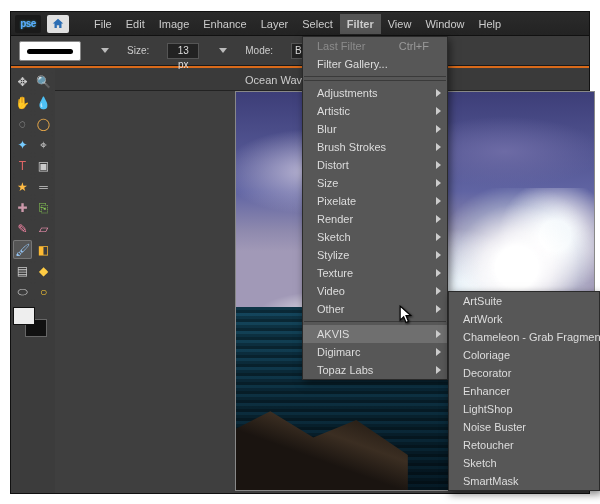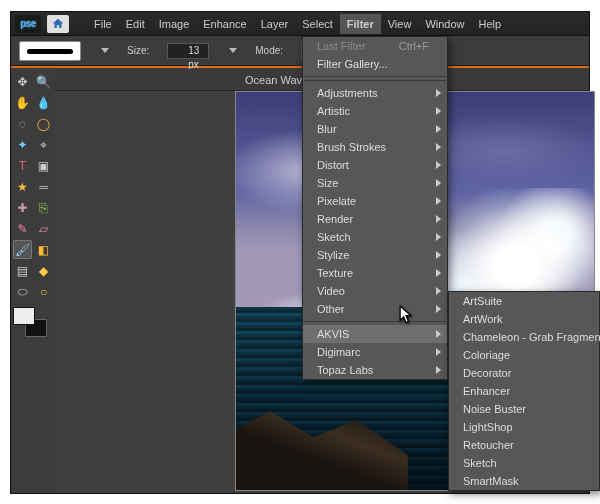--- a/index.html
+++ b/index.html
@@ -15,21 +15,21 @@
   .menubar { display:flex; margin-left:18px; gap:0; }
   .menubar .mi { color:#ccc; font-size:11px; padding:4px 7px; cursor:default; }
   .menubar .mi.open { background:#555;font-weight:bold; }
 
   
   .optbar { height: 30px; display:flex; align-items:center; padding:0 8px; gap:18px; border-bottom:1px solid #1a1a1a; }
   .brush-prev { width:62px; height:20px; background:#fff; border:1px solid #888; border-radius:2px; position:relative; }
   .brush-prev::after{ content:""; position:absolute; left:7px; right:7px; top:7px; height:5px; background:#000; border-radius:3px; }
   .brush-drop { width:0;height:0;border-left:4px solid transparent;border-right:4px solid transparent;border-top:5px solid #bbb; margin-left:2px; }
   .optlbl { color:#ccc; font-size:10px; }
-  .optval { width:32px; height:16px; background:#222; border:1px solid #555; color:#ddd; font-size:10px; text-align:left; padding:0 20px; line-height:14px; }
+  .optval { width:32px; height:16px; background:#222; border:1px solid #555; color:#ddd; font-size:10px; text-align:center; padding:0 3px; line-height:14px; }
   .optsel { width:46px; height:16px; background:#222; border:1px solid #555; color:#ddd; font-size:10px; padding:0 3px; line-height:14px; }
   .orange { height:2px; background:#d96a1a; }
 
   
   .tools { position:absolute; left:0; top:57px; width:44px; bottom:0; background:#3c3c3c; padding:3px 2px; }
   .trow { display:flex; gap:2px; margin-bottom:2px; }
   .tool { width:19px; height:19px; background:#3c3c3c; display:flex; align-items:center; justify-content:center; color:#ccc; font-size:12px; border-radius:2px;}
   .tool.sel { background:#555; box-shadow:inset 0 0 0 1px #777; }
   .swatches { margin-top:6px; width:34px; height:30px; position:relative; }
   .swatches .fg { position:absolute; left:0; top:0; width:22px; height:18px; background:#eee; border:1px solid #111; }
@@ -269,24 +269,24 @@
     <div class="row">
           <span>Coloriage</span>
         </div>
     <div class="row">
           <span>Decorator</span>
         </div>
     <div class="row">
           <span>Enhancer</span>
         </div>
     <div class="row">
+          <span>LightShop</span>
+        </div>
+    <div class="row">
           <span>Noise Buster</span>
-        </div>
-    <div class="row">
-          <span>LightShop</span>
         </div>
     <div class="row">
           <span>Retoucher</span>
         </div>
     <div class="row">
           <span>Sketch</span>
         </div>
     <div class="row">
           <span>SmartMask</span>
         </div>

